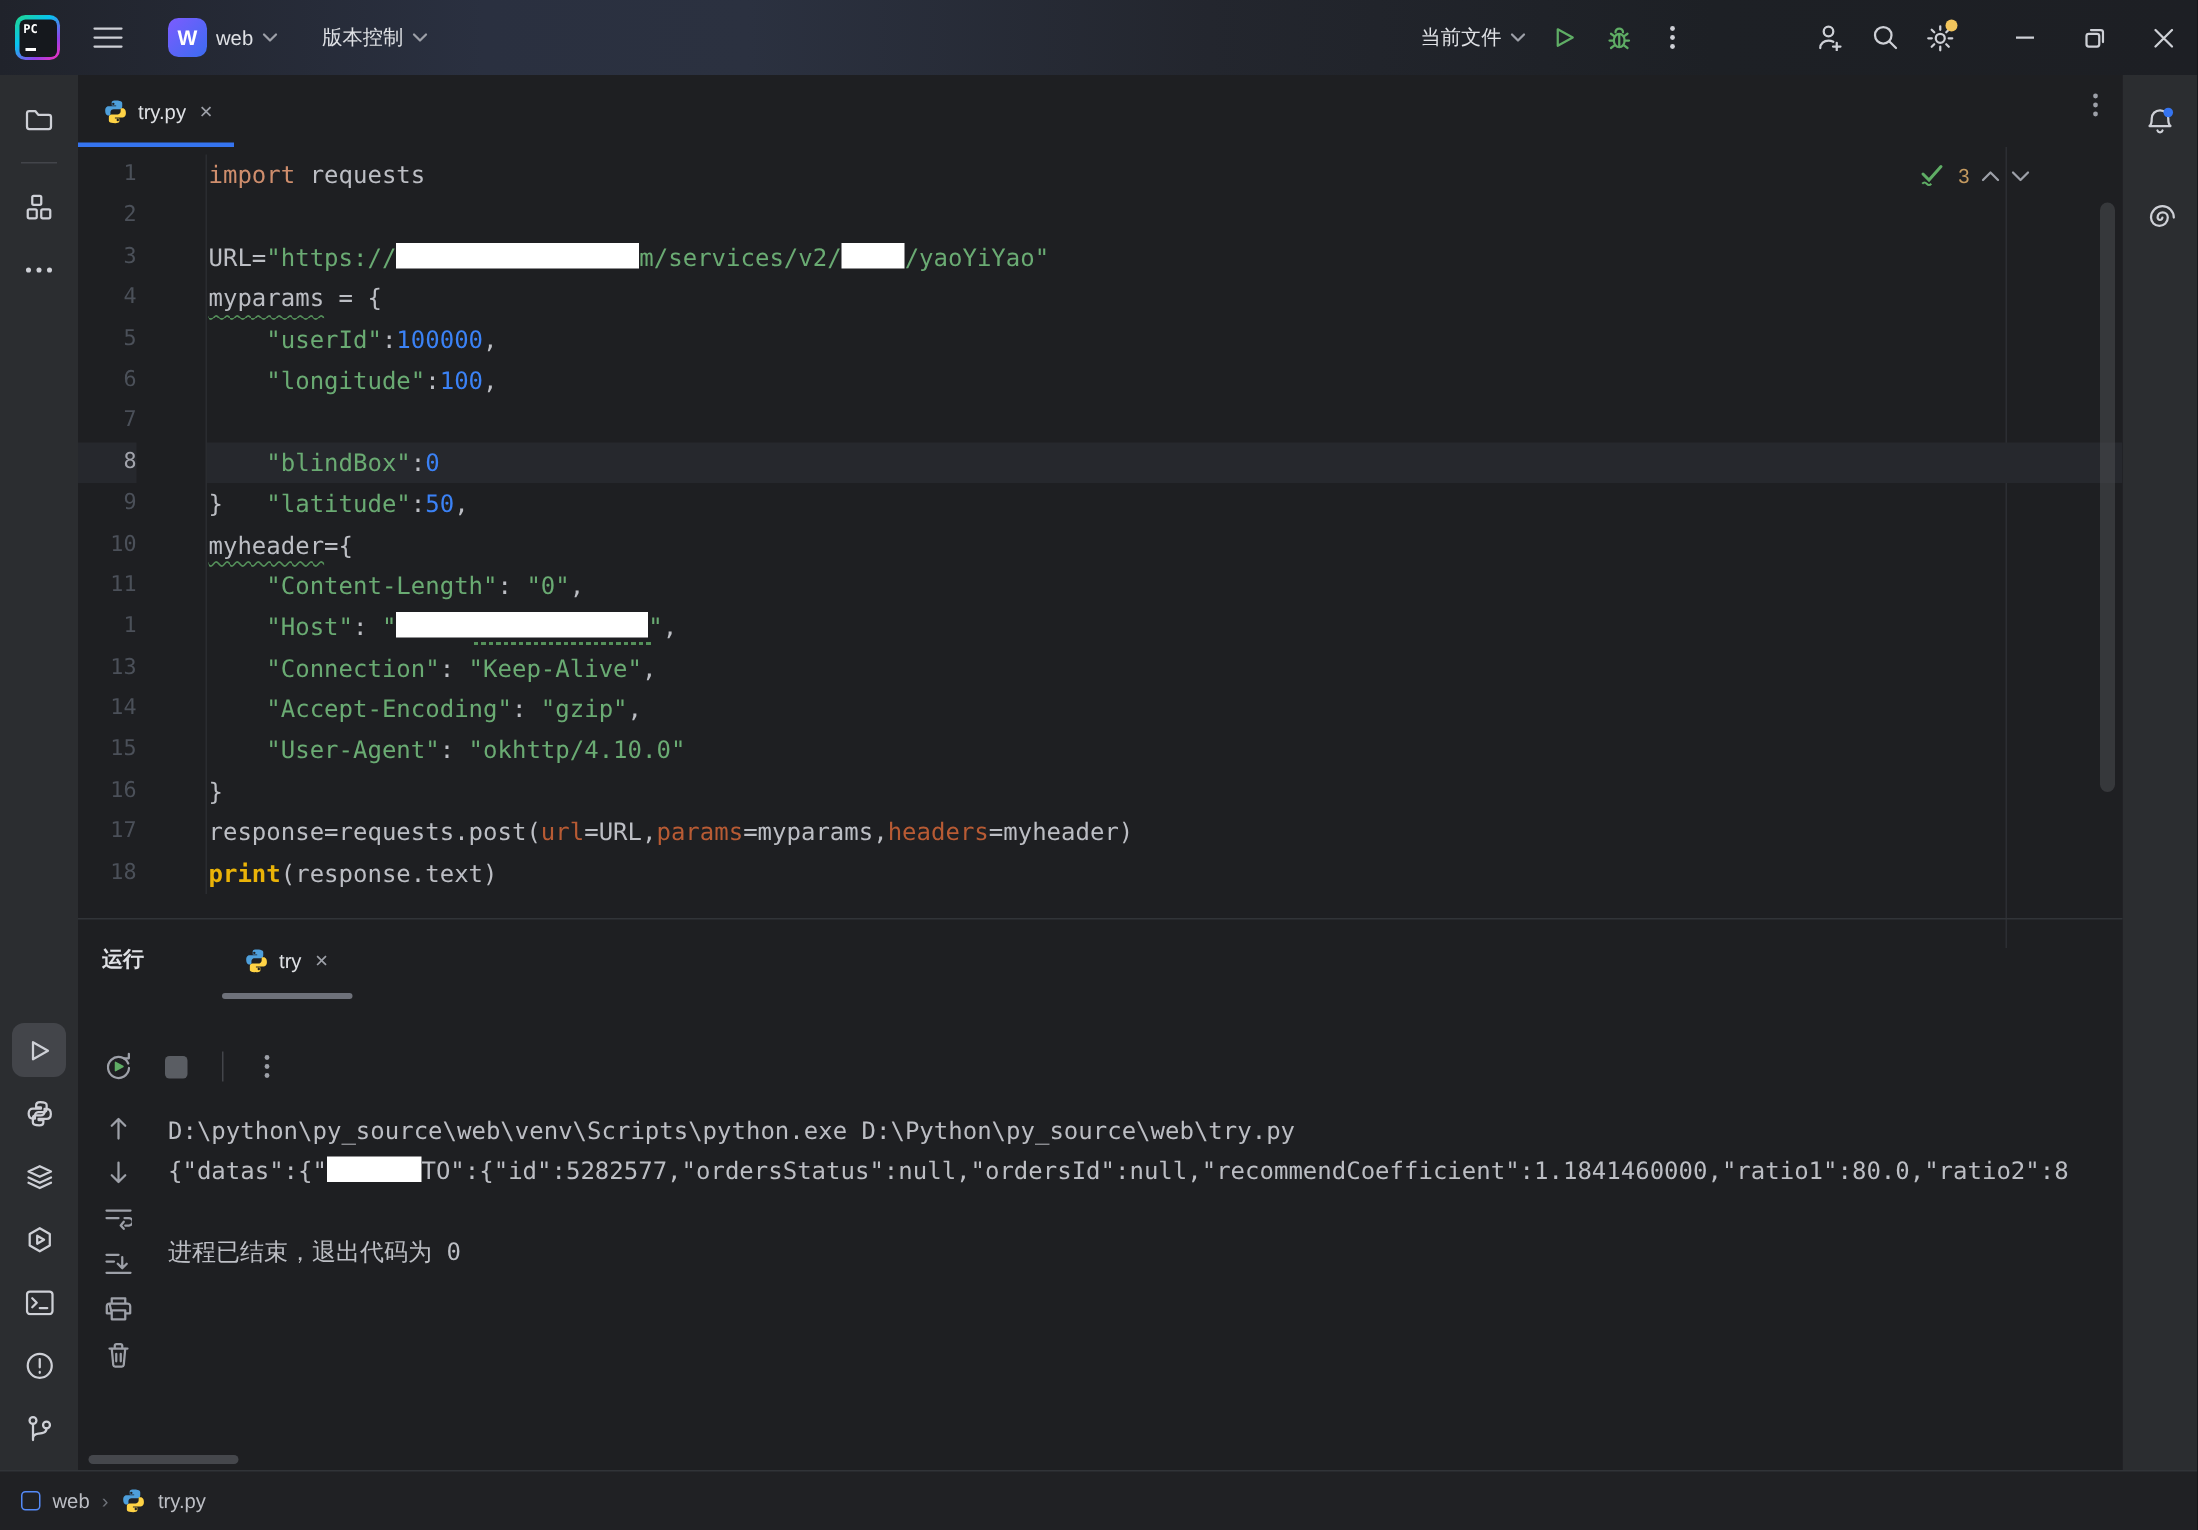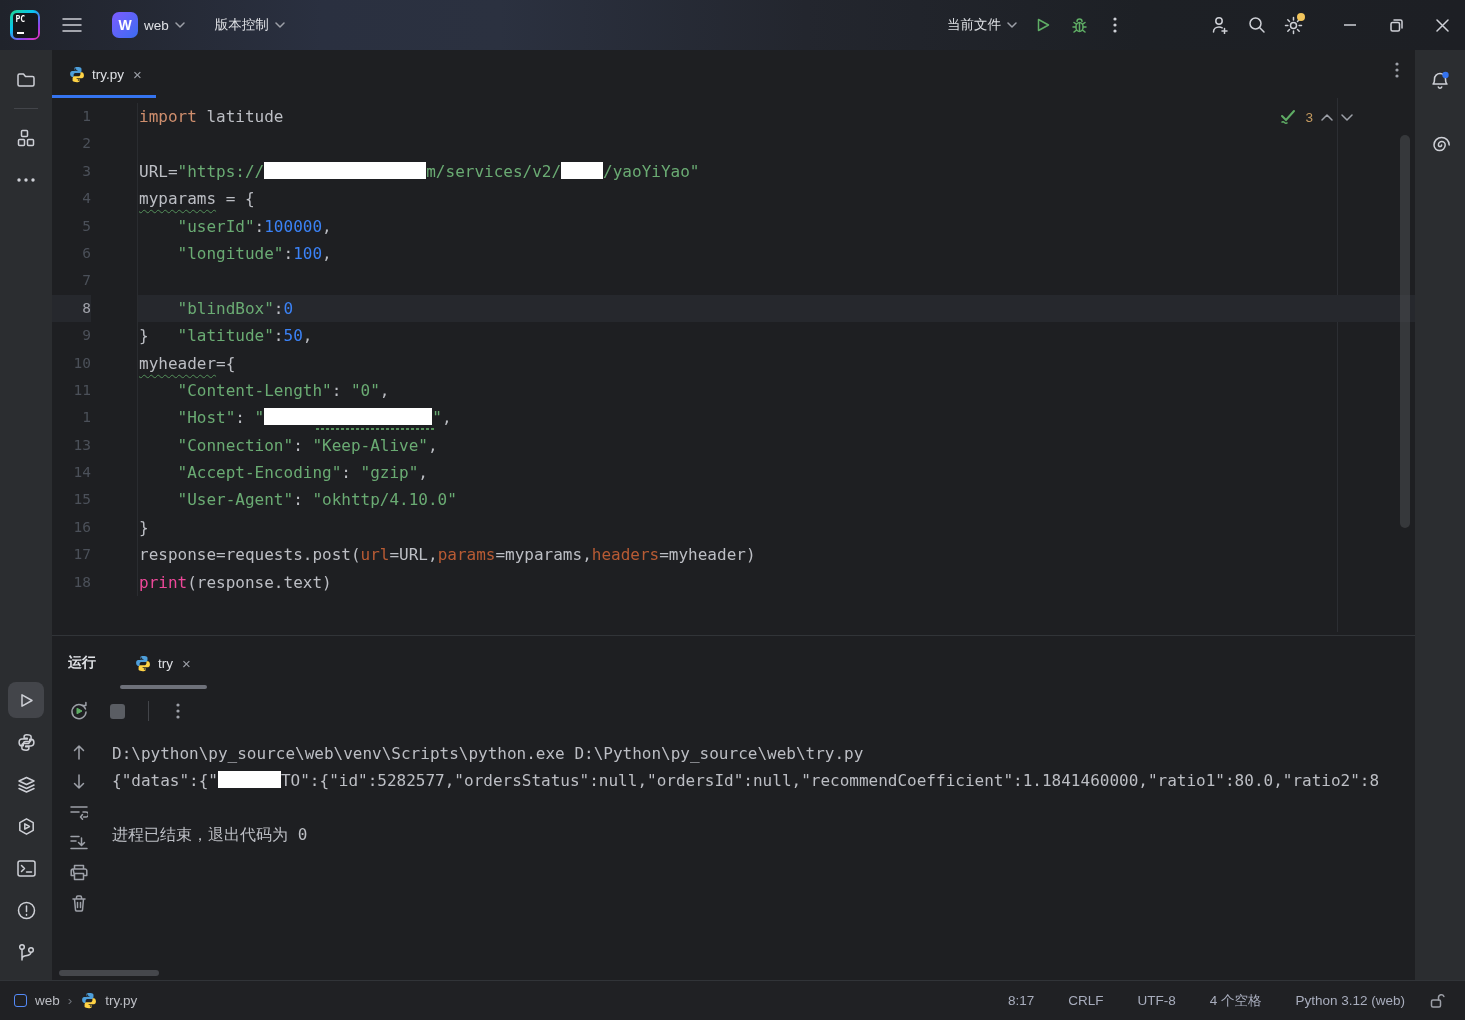--- a/index.html
+++ b/index.html
@@ -60,38 +60,38 @@
   .gutter{width:85px;flex:none;text-align:right;padding-right:46px;color:#4b5059;}
   .gutter .gl{height:27.4px;line-height:27.4px;font-size:14.5px;}
   .gutter .gl.current{color:#a1a3ab;background:#26282d;}
   .codecol{flex:1;min-width:0;border-left:1px solid #2a2c30;}
   .code-line{height:27.4px;line-height:27.4px;white-space:pre;position:relative;padding-left:1px;}
   .code-line.current{background:#26282d;}
   .c-d{color:#bcbec4;}
   .c-kw{color:#cf8e6d;}
   .c-s{color:#6aab73;}
   .c-n{color:#3b82f6;}
-  .c-b{color:#ec4899;}
+  .c-b{color:#eab308;font-weight:bold;}
   .c-na{color:#b85b34;}
   .c-link{text-underline-offset:4px;}
   .c-sq{text-decoration:underline;text-decoration-style:wavy;text-decoration-color:#54905a;
         text-decoration-thickness:1px;text-underline-offset:5px;}
   .redact{display:inline-block;height:17px;background:#ffffff;vertical-align:-2px;position:relative;}
   .redact-sq::after{content:"";position:absolute;left:52px;right:-2px;bottom:-5px;height:2px;
         background:repeating-linear-gradient(90deg,#54905a 0 3px,transparent 3px 5px);}
   .bulb{position:absolute;left:9px;top:5px;}
   .margin-guide{position:absolute;left:1285px;top:0;width:1px;height:534px;background:#2c2e33;}
   .ed-vscroll{position:absolute;left:1348px;top:37px;width:10px;height:393px;background:#4a4c50;opacity:.55;border-radius:5px;}
   .inspect-widget{position:absolute;right:62px;top:10px;display:flex;align-items:center;gap:8px;
     font-family:"Liberation Sans","DejaVu Sans",sans-serif;}
   .inspect-count{color:#c49a60;font-size:13.5px;}
 
   
-  .runheader{position:absolute;left:0;top:585px;width:100%;height:55px;border-top:1px solid #313438;
-    display:flex;align-items:center;}
+  .runheader{position:absolute;left:0;top:562px;width:100%;height:55px;border-top:1px solid #313438;
+    display:flex;align-items:center;gap:28px;}
   .run-title{font-weight:bold;font-size:14px;color:#dfe1e5;margin-left:16px;}
   .runtab{height:100%;display:flex;align-items:center;gap:7px;padding:0 14px;margin-left:24px;position:relative;}
   .runtab .underline{position:absolute;left:0;bottom:1px;height:4px;width:100%;background:#6e717a;border-radius:2px;}
   .runtoolbar{position:absolute;left:0;top:640px;width:100%;height:42px;display:flex;align-items:center;padding-left:12px;gap:8px;}
   .vdiv{width:1px;height:20px;background:#43454a;margin:0 8px;}
   .stop-sq{width:15px;height:15px;border-radius:3px;background:#5a5d63;}
 
   
   .consolewrap{position:absolute;left:0;top:682px;width:100%;height:248px;display:flex;}
   .con-strip{width:53px;flex:none;display:flex;flex-direction:column;align-items:center;padding-top:12px;gap:14px;}
@@ -329,21 +329,21 @@
               <div class="gl">11</div>
               <div class="gl">1</div>
               <div class="gl">13</div>
               <div class="gl">14</div>
               <div class="gl">15</div>
               <div class="gl">16</div>
               <div class="gl">17</div>
               <div class="gl">18</div>
             </div>
           <div class="codecol" id="code-lines">
-              <div class="code-line"><span class="c-kw">import</span><span class="c-d"> latitude</span></div>
+              <div class="code-line"><span class="c-kw">import</span><span class="c-d"> requests</span></div>
               <div class="code-line"></div>
               <div class="code-line"><span class="c-d">URL=</span><span class="c-s">"</span><span class="c-s c-link">https://</span><span class="redact" style="width: 162px;"></span><span class="c-s c-link">m/services/v2/</span><span class="redact" style="width: 42px;"></span><span class="c-s c-link">/yaoYiYao</span><span class="c-s">"</span></div>
               <div class="code-line"><span class="c-d c-sq">myparams</span><span class="c-d"> = {</span></div>
               <div class="code-line"><span class="c-d">    </span><span class="c-s">"userId"</span><span class="c-d">:</span><span class="c-n">100000</span><span class="c-d">,</span></div>
               <div class="code-line"><span class="c-d">    </span><span class="c-s">"longitude"</span><span class="c-d">:</span><span class="c-n">100</span><span class="c-d">,</span></div>
               <div class="code-line">
 <span class="bulb">
 <svg width="15" height="16" viewBox="0 0 15 16">
                     <circle cx="7.5" cy="6" r="4.6" fill="#f2c55c"></circle>
                     <rect x="5.3" y="11" width="4.4" height="1.4" rx="0.7" fill="#9da0a8"></rect>
@@ -454,26 +454,15 @@
       <span>web</span>
       <span class="crumb-sep">›</span>
       <span class="pyic">
 <svg width="17" height="17" viewBox="0 0 16 16">
             <path fill="#4e9fdb" d="M8.6 1C5.9 1 6.1 2.2 6.1 2.2V4h2.8v.6H4.4S2 4.3 2 7.4c0 3.1 2.1 3 2.1 3h1.2V8.6s-.1-2.1 2-2.1h3.4s2 .1 2-1.9V2.7S13 1 8.6 1zM7.1 2.3a.75.75 0 1 1 0 1.5.75.75 0 0 1 0-1.5z"></path>
             <path fill="#ffd345" d="M8.4 15.2c2.7 0 2.5-1.2 2.5-1.2v-1.8H8.1v-.6h4.5s2.4.3 2.4-2.8c0-3.1-2.1-3-2.1-3h-1.2v1.8s.1 2.1-2 2.1H6.3s-2-.1-2 1.9v2.1s-.3 1.5 4.1 1.5zm1.5-1.3a.75.75 0 1 1 0-1.5.75.75 0 0 1 0 1.5z"></path>
           </svg>
 </span>
       <span>try.py</span>
     </div>
-    <div class="sb-right">
-      <span>8:17</span>
-      <span>CRLF</span>
-      <span>UTF-8</span>
-      <span>4 个空格</span>
-      <span>Python 3.12 (web)</span>
-      <svg class="ic ic-dim" width="16" height="16" viewBox="0 0 16 16" style="margin-left:-10px">
-          <rect x="2.5" y="7" width="9" height="7" rx="1.5"></rect>
-          <path d="M9.5 7V4.5a2.8 2.8 0 0 1 5.4-1"></path>
-        </svg>
-    </div>
   </div>
 
 </div>
 
 </body></html>

